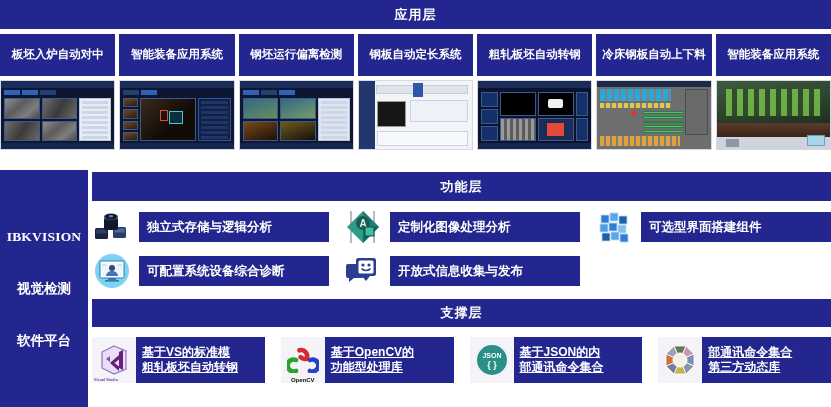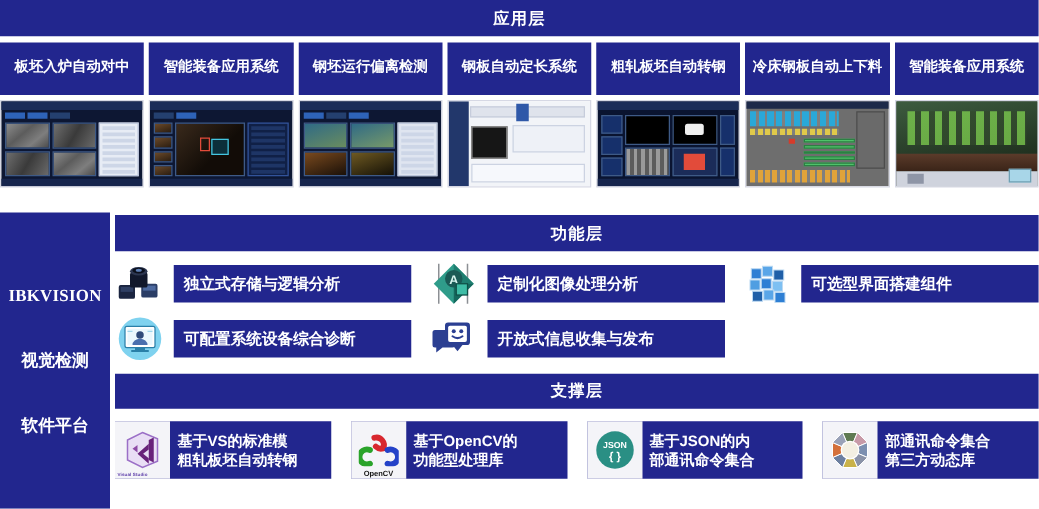--- a/index.html
+++ b/index.html
@@ -111,21 +111,21 @@
   .support-grid {
     margin-top:10px;
     display:grid;
     grid-template-columns: repeat(4, 1fr);
     column-gap: 16px;
   }
   .sitem { display:flex; align-items:stretch; background:#22268e; height:46px; }
   .sicon { width:44px; flex:0 0 44px; background:#f4f4f8; display:flex; align-items:center; justify-content:center; position:relative; }
   .slabel {
     color:#fff; font-size:12px; line-height:15px; font-weight:600;
-    padding:7px 6px; display:flex; align-items:flex-end;
+    padding:7px 6px; display:flex; align-items:center;text-decoration:underline;
   }
 
   
   .ic { display:block; }
   .vs-cap { position:absolute; bottom:1px; left:2px; font-size:3.6px; color:#5b3ba8; font-weight:bold; letter-spacing:.1px;}
   .ocv-cap { position:absolute; bottom:0px; left:0; right:0; text-align:center; font-size:6px; font-weight:bold; color:#111; }
 </style>
 </head>
 <body>
 

